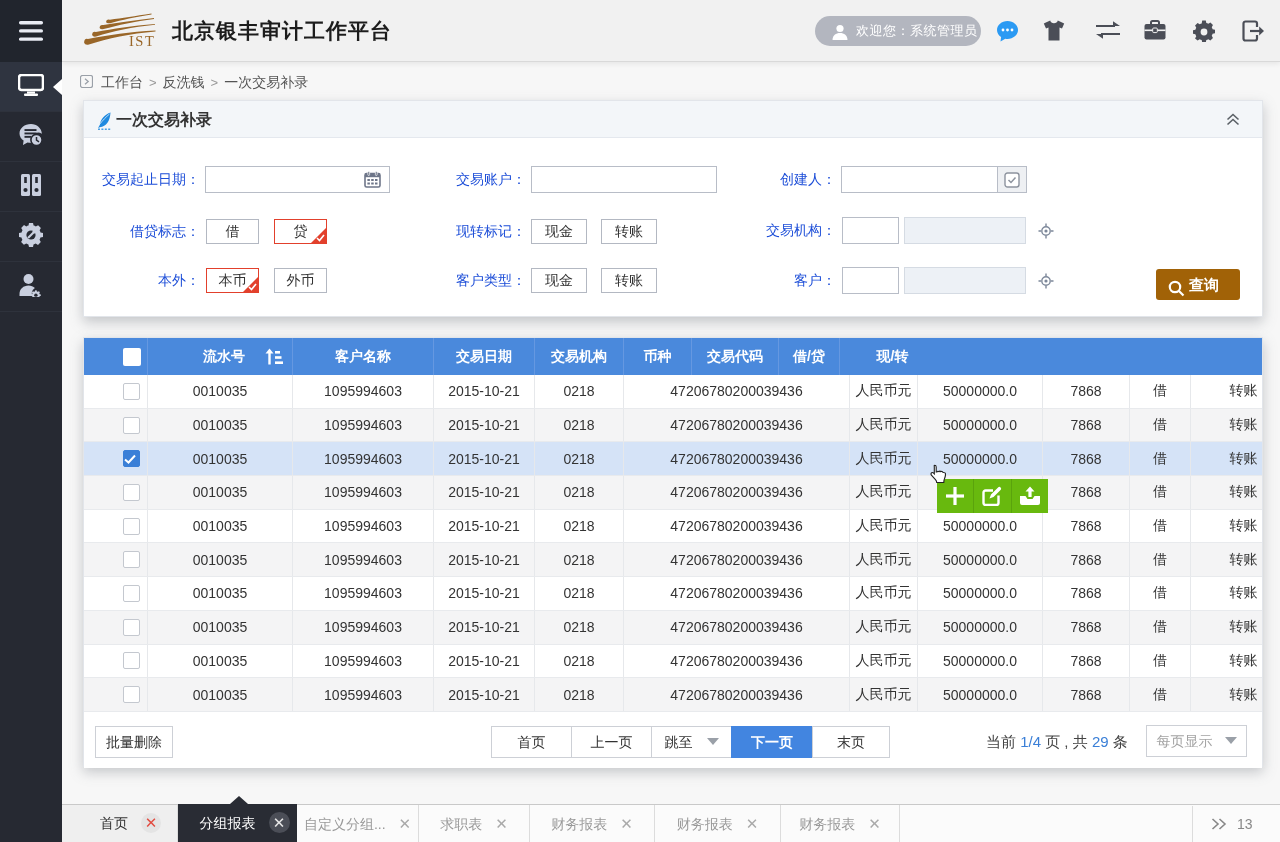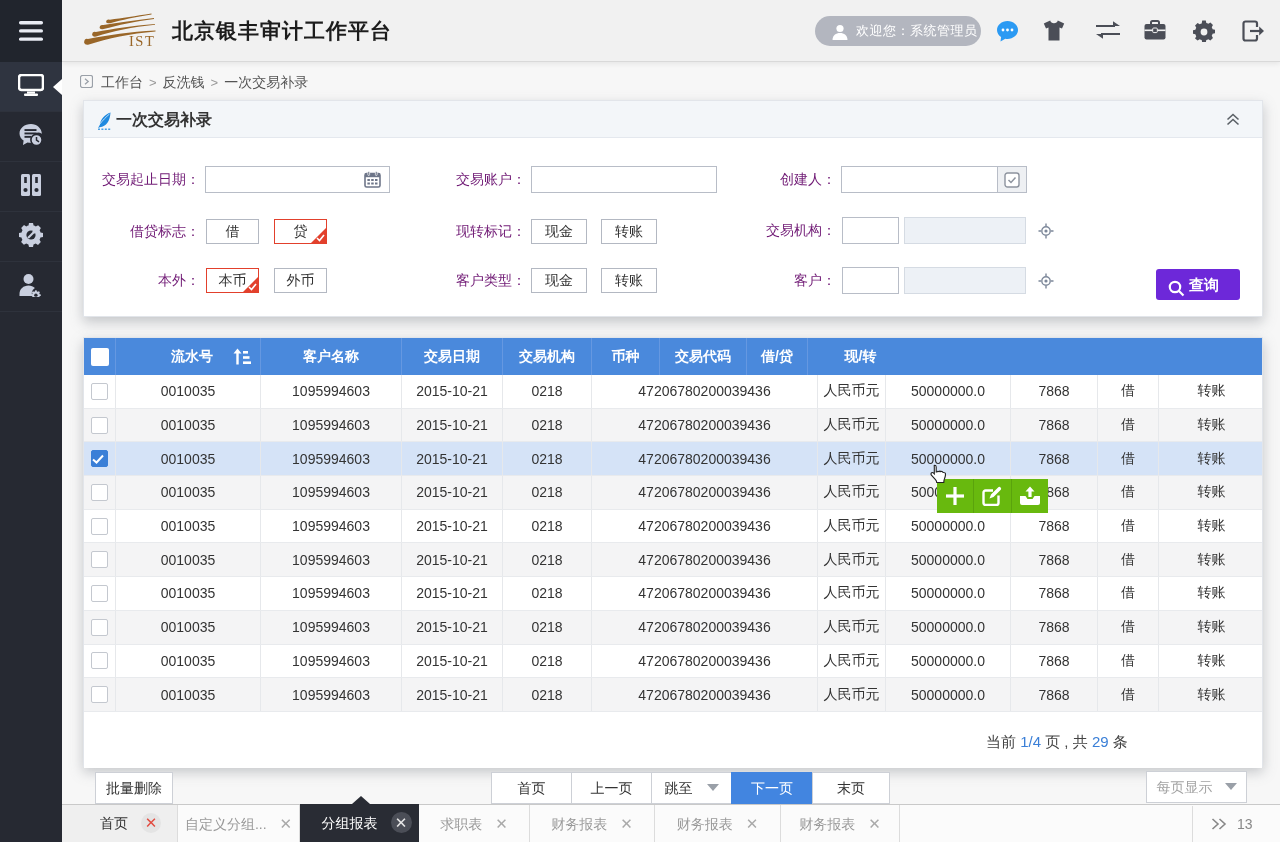--- a/index.html
+++ b/index.html
@@ -19,45 +19,45 @@
 .hicon { position:absolute; top:20px; }
 
 #crumb { position:absolute; left:80px; top:74px; font-size:14px; color:#545454; z-index:5; }
 #crumb .sep { color:#999; margin:0 6px; font-size:13px; }
 
 .panel { position:absolute; left:83px; width:1180px; background:#fff; border:1px solid #e2e5ea; box-shadow:0 5px 12px rgba(100,105,115,0.35); }
 #fpanel { top:100px; height:217px; }
 #fphead { position:absolute; left:0; top:0; right:0; height:37px; background:#f3f6f9; border-bottom:1px solid #e4e8ee; }
 #fptitle { position:absolute; left:32px; top:9px; font-size:16px; font-weight:bold; color:#333; }
 
-.flabel { position:absolute; height:27px; line-height:27px; font-size:14px; color:#701a75; text-align:right; }
+.flabel { position:absolute; height:27px; line-height:27px; font-size:14px; color:#1d4ed8; text-align:right; }
 .finput { position:absolute; height:27px; background:#fff; border:1px solid #b8bdc7; }
 .finput.dis { background:#edf1f6; border:1px solid #d5dbe3; }
 .tbtn { position:absolute; height:25px; line-height:23px; text-align:center; font-size:14px; color:#333; background:#fff; border:1px solid #b3b8c2; overflow:hidden; }
 .tbtn.sel { border:1px solid #e2402c; }
 .tbtn.sel i { position:absolute; right:0; bottom:0; width:0; height:0; border-left:15px solid transparent; border-bottom:15px solid #e2402c; }
 .tbtn.sel svg { position:absolute; right:1px; bottom:1px; }
-#qbtn { position:absolute; left:1072px; top:168px; width:84px; height:31px; background:#6d28d9; border-radius:3px; color:#fff; font-size:15px; font-weight:bold; line-height:31px; }
+#qbtn { position:absolute; left:1072px; top:168px; width:84px; height:31px; background:#a16207; border-radius:3px; color:#fff; font-size:15px; font-weight:bold; line-height:31px; }
 #qbtn .qtxt { margin-left:33px; }
 .addon { position:absolute; width:30px; height:27px; background:#eef0f3; border:1px solid #b8bdc7; }
 
 #tpanel { top:337px; height:430px; }
-.trow { display:flex; width:1178px; }
+.trow { display:flex; width:1178px;padding-left:32px; }
 .th { background:#4a89dc; height:37px; }
 .th .cell { color:#fff; font-weight:bold; border-right:1px solid #6598e1; }
 .cell { flex:none; display:flex; align-items:center; justify-content:center; font-size:14px; color:#333; border-right:1px solid #e6e8eb; height:100%; position:relative; }
 .cell:last-child { border-right:none; }
 .tr { height:33.7px; border-bottom:1px solid #e8eaed; background:#fff; }
 .tr.alt { background:#f4f4f5; }
 .tr.sel { background:#d5e3f7; }
 .cb { width:17px; height:17px; background:#fff; border:1px solid #c4c8cf; border-radius:2px; position:relative; }
 .th .cb { width:18px; height:18px; border:none; }
 .cb.on { background:#3a7fd7; border-color:#3a7fd7; }
 
-.pbtn { position:absolute; height:32px; background:#fff; border:1px solid #cdd0d6; font-size:14px; color:#333; text-align:center; line-height:30px;margin-top:46px; }
+.pbtn { position:absolute; height:32px; background:#fff; border:1px solid #cdd0d6; font-size:14px; color:#333; text-align:center; line-height:30px; }
 #pginfo { position:absolute; left:902px; top:21px; font-size:15px; color:#444; }
 #pginfo b { color:#3a7fd7; font-weight:normal; }
 
 #gact { position:absolute; left:853px; top:141px; width:111px; height:34px; display:flex; z-index:8; }
 .gbtn { flex:1; background:#68b90e; border-right:1px solid #5aa30c; display:flex; align-items:center; justify-content:center; }
 .gbtn:last-child { border-right:none; }
 
 #tabbar { position:absolute; left:62px; top:804px; width:1218px; height:38px; background:#fbfbfb; border-top:1px solid #c9c9c9; z-index:25; display:flex; }
 .tab { flex:none; height:37px; line-height:37px; text-align:center; font-size:14px; color:#999; border-right:1px solid #dcdcdc; position:relative; background:#fbfbfb; white-space:nowrap; }
 .tab .x { display:inline-block; font-size:15px; margin-left:13px; color:#a9a9a9; }
@@ -456,29 +456,29 @@
       </div>
 </div>
 <div style="position:absolute;left:845px;top:126px;z-index:9;"><svg width="17" height="22" viewBox="0 0 17 22" style="">
         <path d="M5.6 1.2 c1 0 1.6 0.65 1.6 1.75 V8 l0.8-0.1 c0.45-0.8 1.4-0.8 1.95-0.25 0.4-0.65 1.5-0.65 1.95 0 0.6-0.5 1.8-0.25 1.95 0.7 l1.1 0.1 c0.95 0 1.55 0.7 1.55 1.65 0 2.2-0.45 3.6-1.1 4.9 -0.45 1-0.6 2.1-0.6 3.5 H7.7 c0-1.1-0.4-1.85-1.25-2.8 L2.4 11.1 c-0.7-0.8-0.45-1.85 0.25-2.3 0.6-0.4 1.4-0.25 1.95 0.3 L5.3 9.8 V2.95 C5.3 1.85 4.9 1.2 5.6 1.2 Z" fill="#fff" stroke="#222" stroke-width="1.1"></path>
       </svg></div>
 <div style="position:absolute;left:0;top:374px;width:1178px;height:56px;background:#fff;">
 <div class="pbtn" style="left:11px;top:14px;width:78px;">批量删除</div>
 <div class="pbtn" style="left:407px;top:14px;width:81px;">首页</div>
 <div class="pbtn" style="left:487px;top:14px;width:81px;">上一页</div>
 <div class="pbtn" style="left:567px;top:14px;width:81px;">跳至<span style="display:inline-block;margin-left:14px;width:0;height:0;border-left:6px solid transparent;border-right:6px solid transparent;border-top:7px solid #9aa0a8;vertical-align:2px;"></span></div>
-<div class="pbtn" style="left:647px;top:14px;width:82px;background:#4285e0;border-color:#4285e0;color:#fff;">下一页</div>
+<div class="pbtn" style="left:647px;top:14px;width:82px;background:#4285e0;border-color:#4285e0;color:#fff;font-weight:bold;">下一页</div>
 <div class="pbtn" style="left:728px;top:14px;width:78px;">末页</div>
 <div id="pginfo">当前 <b>1/4</b> 页 , 共 <b>29</b> 条</div>
 <div class="pbtn" style="left:1062px;top:13px;width:101px;color:#a3a3a3;">每页显示<span style="display:inline-block;margin-left:12px;width:0;height:0;border-left:6px solid transparent;border-right:6px solid transparent;border-top:7px solid #9aa0a8;vertical-align:2px;"></span></div>
 </div>
 </div>
 <div id="tabbar">
 <div class="tab home" style="width:116px">首页<span class="x">✕</span></div>
+<div class="tab active" style="width:119px"><span class="tri"></span>分组报表<span class="x">✕</span></div>
 <div class="tab " style="width:122px">自定义分组...<span class="x">✕</span></div>
-<div class="tab active" style="width:119px"><span class="tri"></span>分组报表<span class="x">✕</span></div>
 <div class="tab " style="width:111px">求职表<span class="x">✕</span></div>
 <div class="tab " style="width:125px">财务报表<span class="x">✕</span></div>
 <div class="tab " style="width:126px">财务报表<span class="x">✕</span></div>
 <div class="tab " style="width:119px">财务报表<span class="x">✕</span></div>
 <div id="tbright"><span style="display:inline-block;margin-left:18px;vertical-align:-1px;"><svg width="16" height="12" viewBox="0 0 16 12" style="">
           <path d="M1.5 1 L7 6 1.5 11 M8.5 1 L14 6 8.5 11" fill="none" stroke="#888" stroke-width="1.6"></path>
         </svg></span><span style="margin-left:10px;">13</span></div>
 </div>
 </body></html>

